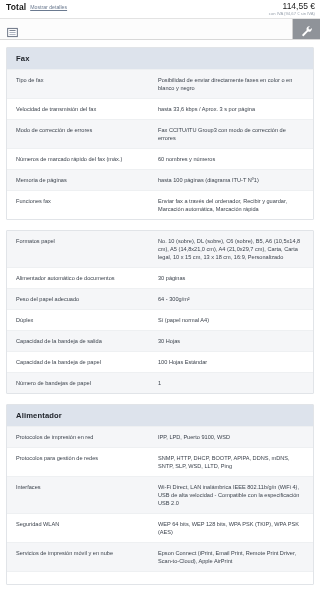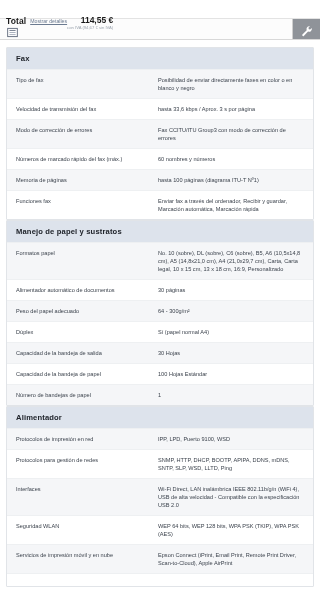--- a/index.html
+++ b/index.html
@@ -9,34 +9,35 @@
     background: #ffffff;
     font-family: "Liberation Sans", sans-serif;
     overflow: hidden;
   }
 
   
   .pricebar {
     height: 18px;
     display: flex;
     align-items: flex-start;
-    padding: 16px 5px 0 6px;
+    justify-content: space-between;
+    padding: 2px 5px 0 6px;
     background: #ffffff;
   }
   .price-left { display: flex; align-items: baseline; gap: 4px; }
   .total-label {
     font-size: 8.5px; font-weight: bold; color: #1b1b1b; letter-spacing: .1px;
   }
   .details-link {
     font-size: 5.2px; color: #6b7a90; text-decoration: underline;
     transform: translateY(-1px);
   }
   .price-right { text-align: right; }
   .price-amount {
-    font-size: 8.5px; font-weight: bold; color: #1b1b1b; line-height: 9px;
+    font-size: 8.5px; font-weight: normal; color: #1b1b1b; line-height: 9px;
   }
   .price-note {
     font-size: 4.2px; color: #9aa3ae; line-height: 6px; white-space: nowrap;
   }
 
   
   .toolbar {
     height: 22px;
     background: #fcfcfc;
     border-top: 1px solid #e3e3e3;
@@ -58,20 +59,21 @@
     padding: 0 6px;
     background: #ffffff;
     overflow: hidden;
   }
   .spacer { height: 7px; }
 
   .card {
     border: 1px solid #e1e4e8;
     border-radius: 1px;
     background: #ffffff;
+    margin-bottom: 10px;
     overflow: hidden;
   }
   .card-header {
     background: #dde3ec;
     padding: 6px 9px;
     font-size: 7.6px;
     font-weight: bold;
     color: #20242b;
     letter-spacing: .15px;
   }
@@ -152,21 +154,20 @@
         <div class="spec-row alt">
           <div class="spec-key">Memoria de páginas</div>
           <div class="spec-val">hasta 100 páginas (diagrama ITU-T Nº1)</div>
         </div>
         <div class="spec-row">
           <div class="spec-key">Funciones fax</div>
           <div class="spec-val">Enviar fax a través del ordenador, Recibir y guardar, Marcación automática, Marcación rápida</div>
         </div>
       </div>
       <div class="card">
-        <div class="card-header">Manejo de papel y sustratos</div>
         <div class="spec-row alt">
           <div class="spec-key">Formatos papel</div>
           <div class="spec-val">No. 10 (sobre), DL (sobre), C6 (sobre), B5, A6 (10,5x14,8 cm), A5 (14,8x21,0 cm), A4 (21,0x29,7 cm), Carta, Carta legal, 10 x 15 cm, 13 x 18 cm, 16:9, Personalizado</div>
         </div>
         <div class="spec-row">
           <div class="spec-key">Alimentador automático de documentos</div>
           <div class="spec-val">30 páginas</div>
         </div>
         <div class="spec-row alt">
           <div class="spec-key">Peso del papel adecuado</div>

